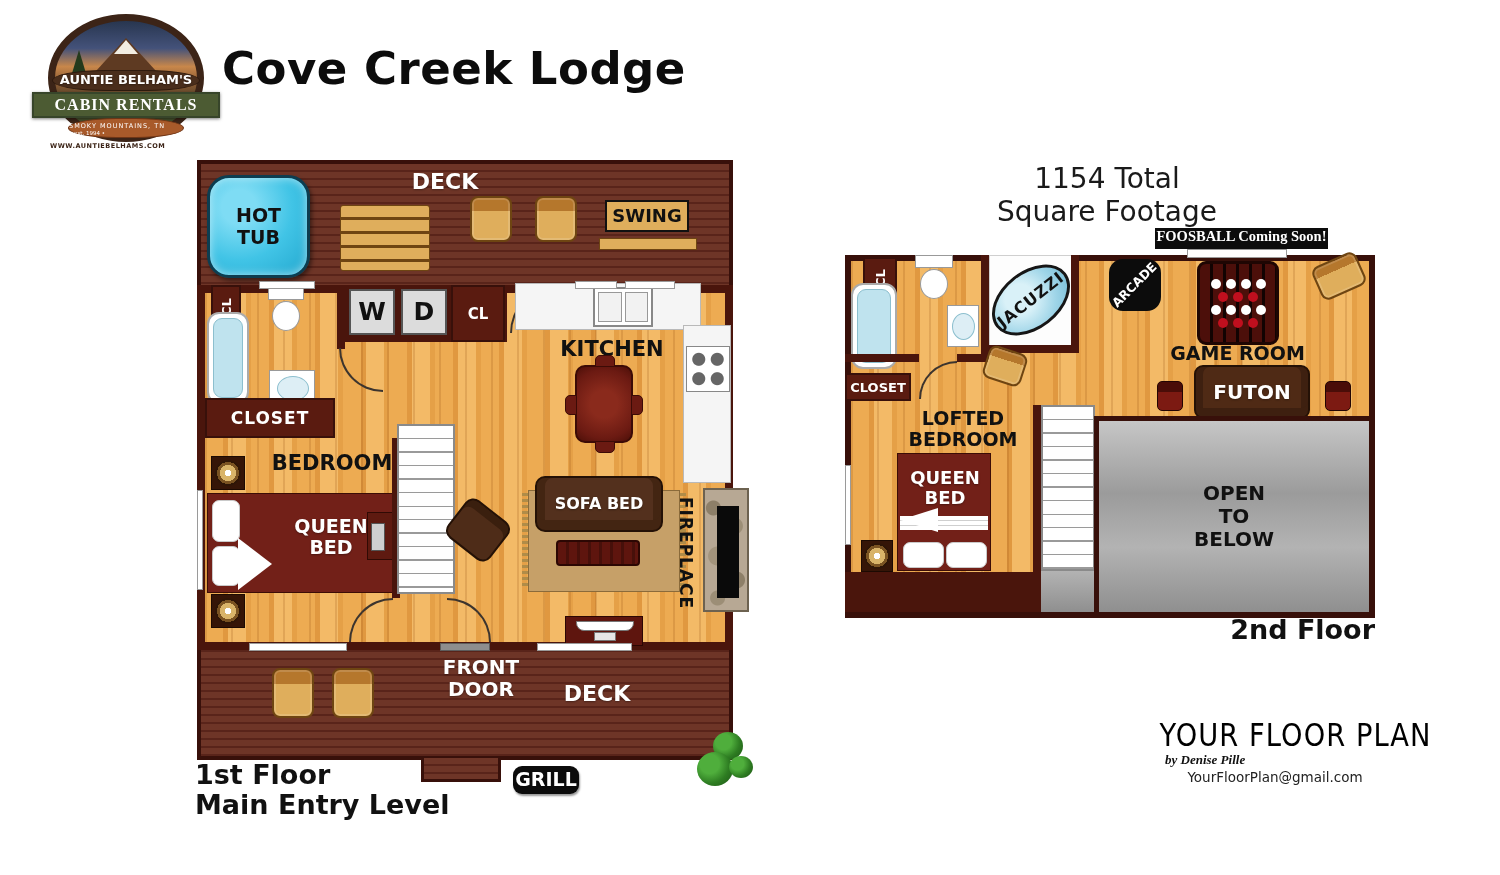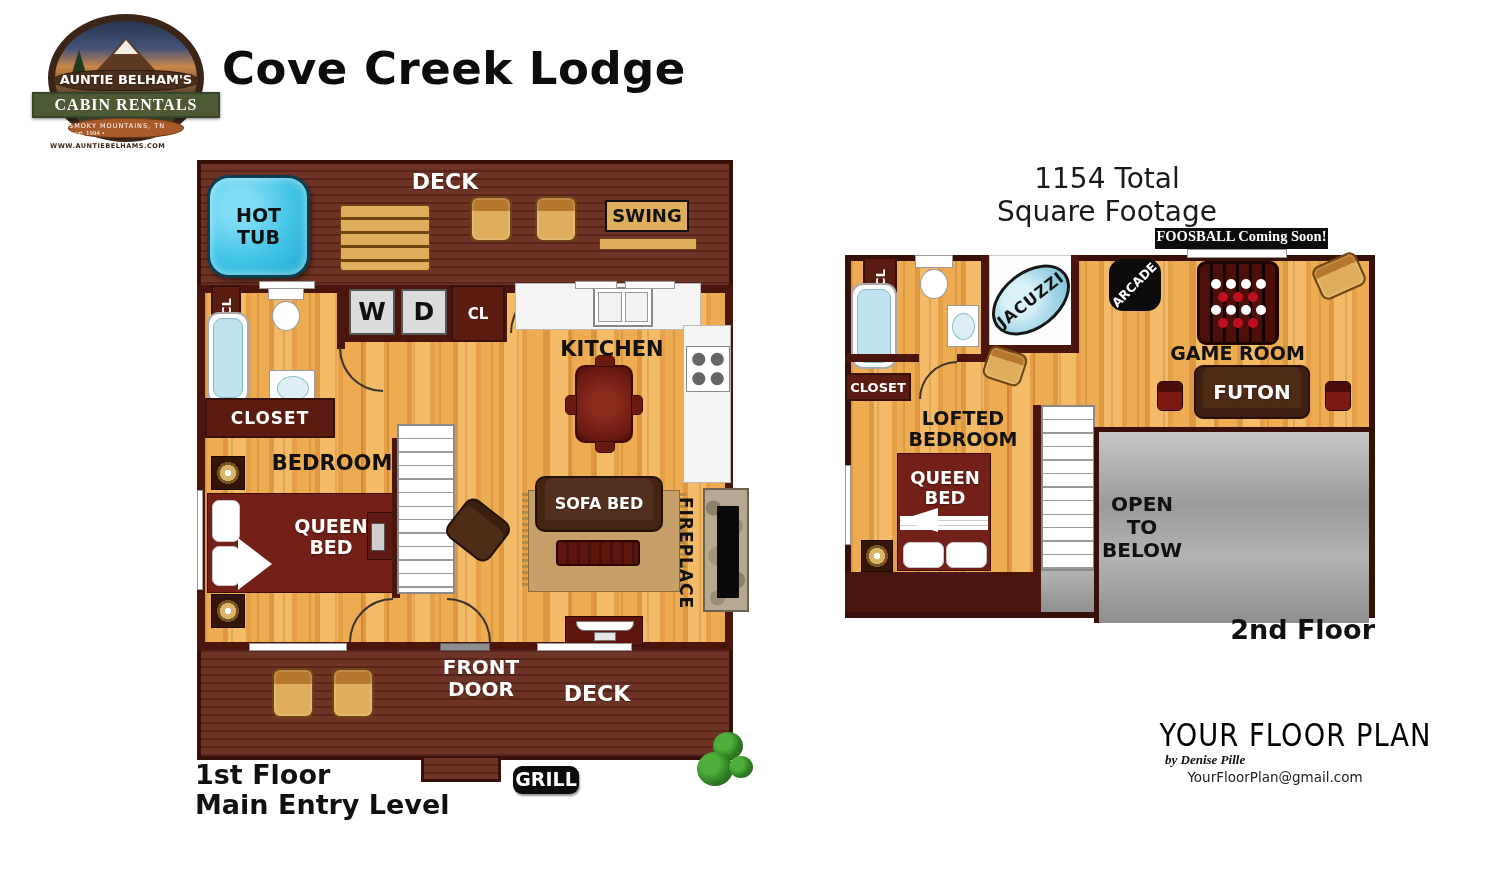--- a/index.html
+++ b/index.html
@@ -292,21 +292,21 @@
       <div class="abs pillow" style="left:5px;top:88px;width:41px;height:26px;"></div>
       <div class="abs pillow" style="left:48px;top:88px;width:41px;height:26px;"></div>
     </div>
     <div class="abs nightstand" style="left:16px;top:285px;width:32px;height:32px;">
         <div class="lamp"></div>
       </div>
     <div class="abs wall" style="left:188px;top:150px;width:8px;height:168px;"></div>
     <div class="abs stairs" style="left:196px;top:150px;width:54px;height:166px;"></div>
 
     <div class="abs" style="left:196px;top:316px;width:55px;height:41px;background:linear-gradient(180deg,#b3b3b3,#8f8f8f);"></div>
-    <div class="abs gray" style="left:249px;top:161px;width:275px;height:196px;display:flex;align-items:center;justify-content:flex-start;margin-top:11px;">
+    <div class="abs gray" style="left:249px;top:161px;width:275px;height:196px;display:flex;align-items:center;justify-content:center;">
       <span class="lbl" style="width:86px;font-size:20px;line-height:1.15;">OPEN TO BELOW</span>
     </div>
     <div class="abs wall" style="left:0;top:317px;width:196px;height:40px;"></div>
   </div>
 
   <div class="abs lbl" style="left:1160px;top:615px;width:215px;text-align:right;font-size:27px;">2nd Floor</div>
 
   <div class="abs" style="left:1165px;top:720px;width:220px;">
     <div style="font-size:26px;font-weight:normal;letter-spacing:1px;color:#000;text-align:center;transform:scale(1.05,1.25);transform-origin:center;white-space:nowrap;">YOUR FLOOR PLAN</div>
     <div style="font-family:'Liberation Serif','DejaVu Serif',serif;font-style:italic;font-weight:bold;font-size:13px;color:#111;text-align:left;padding-right:8px;margin-top:2px;">by Denise Pille</div>

